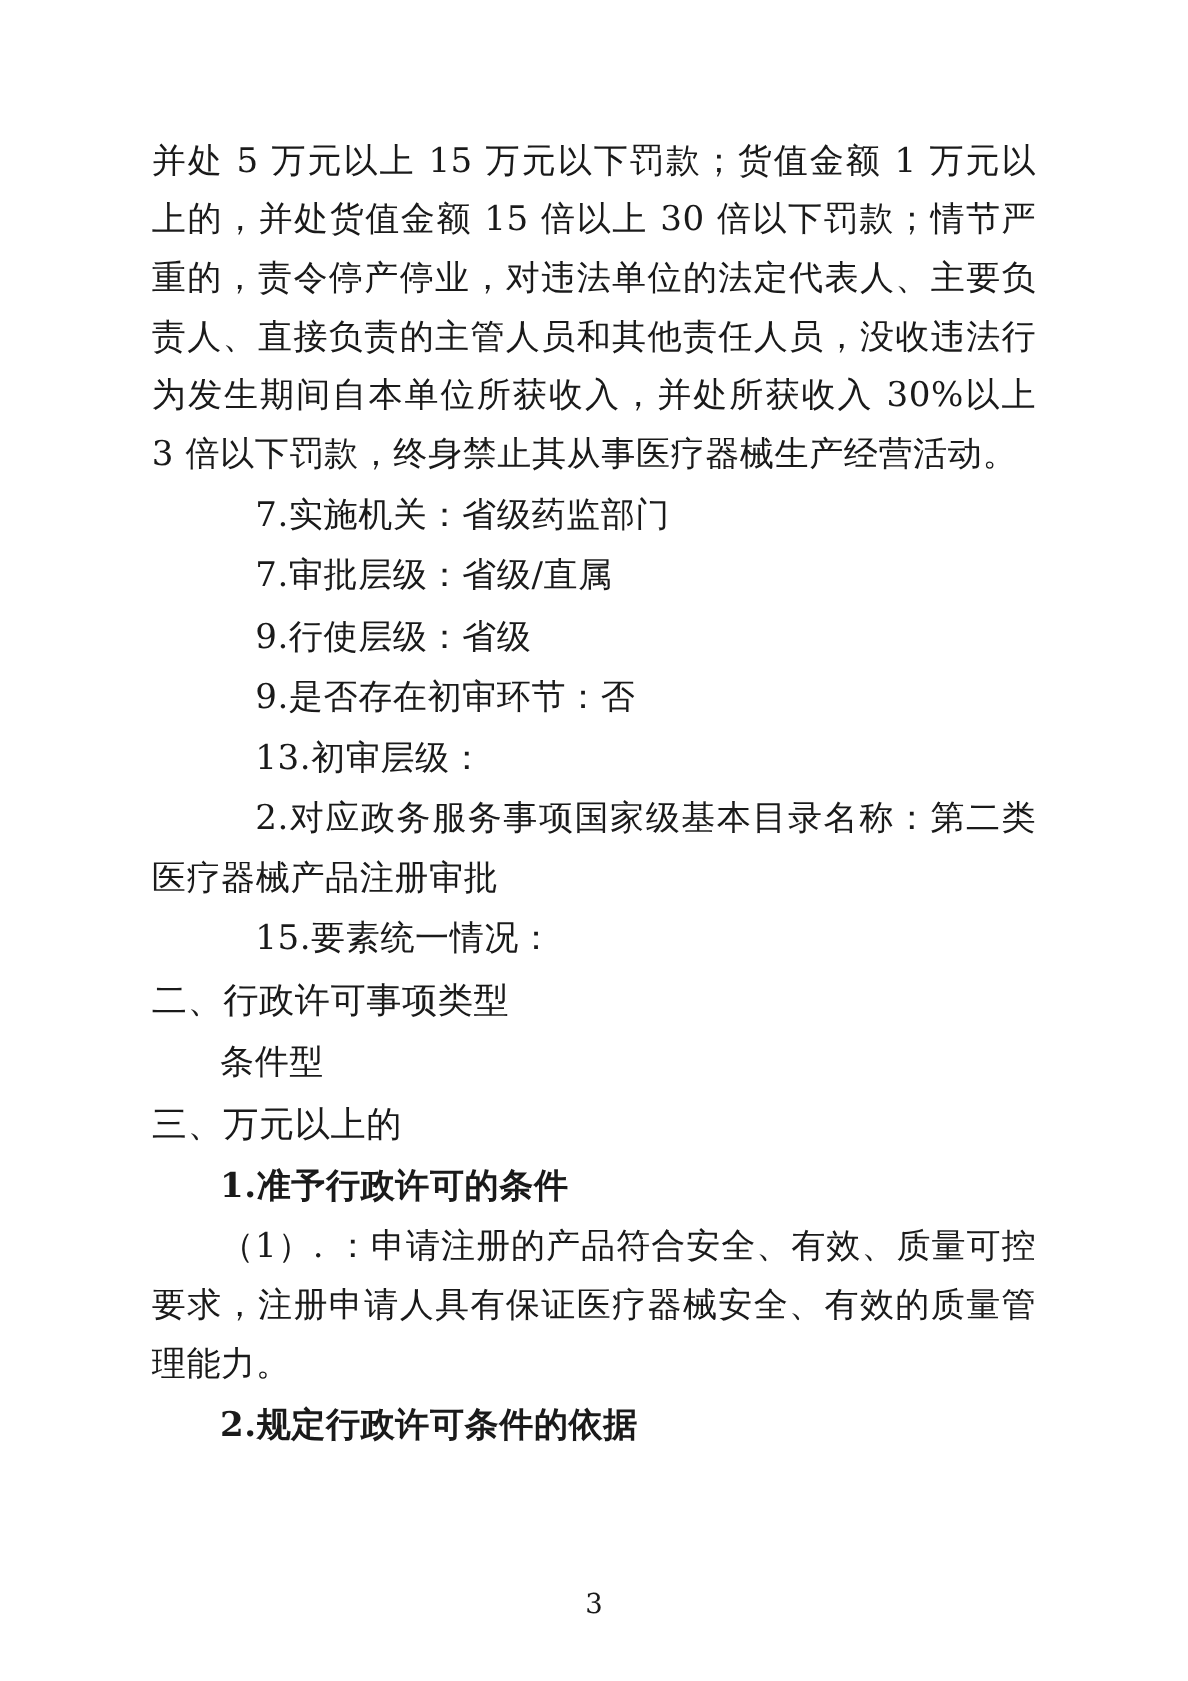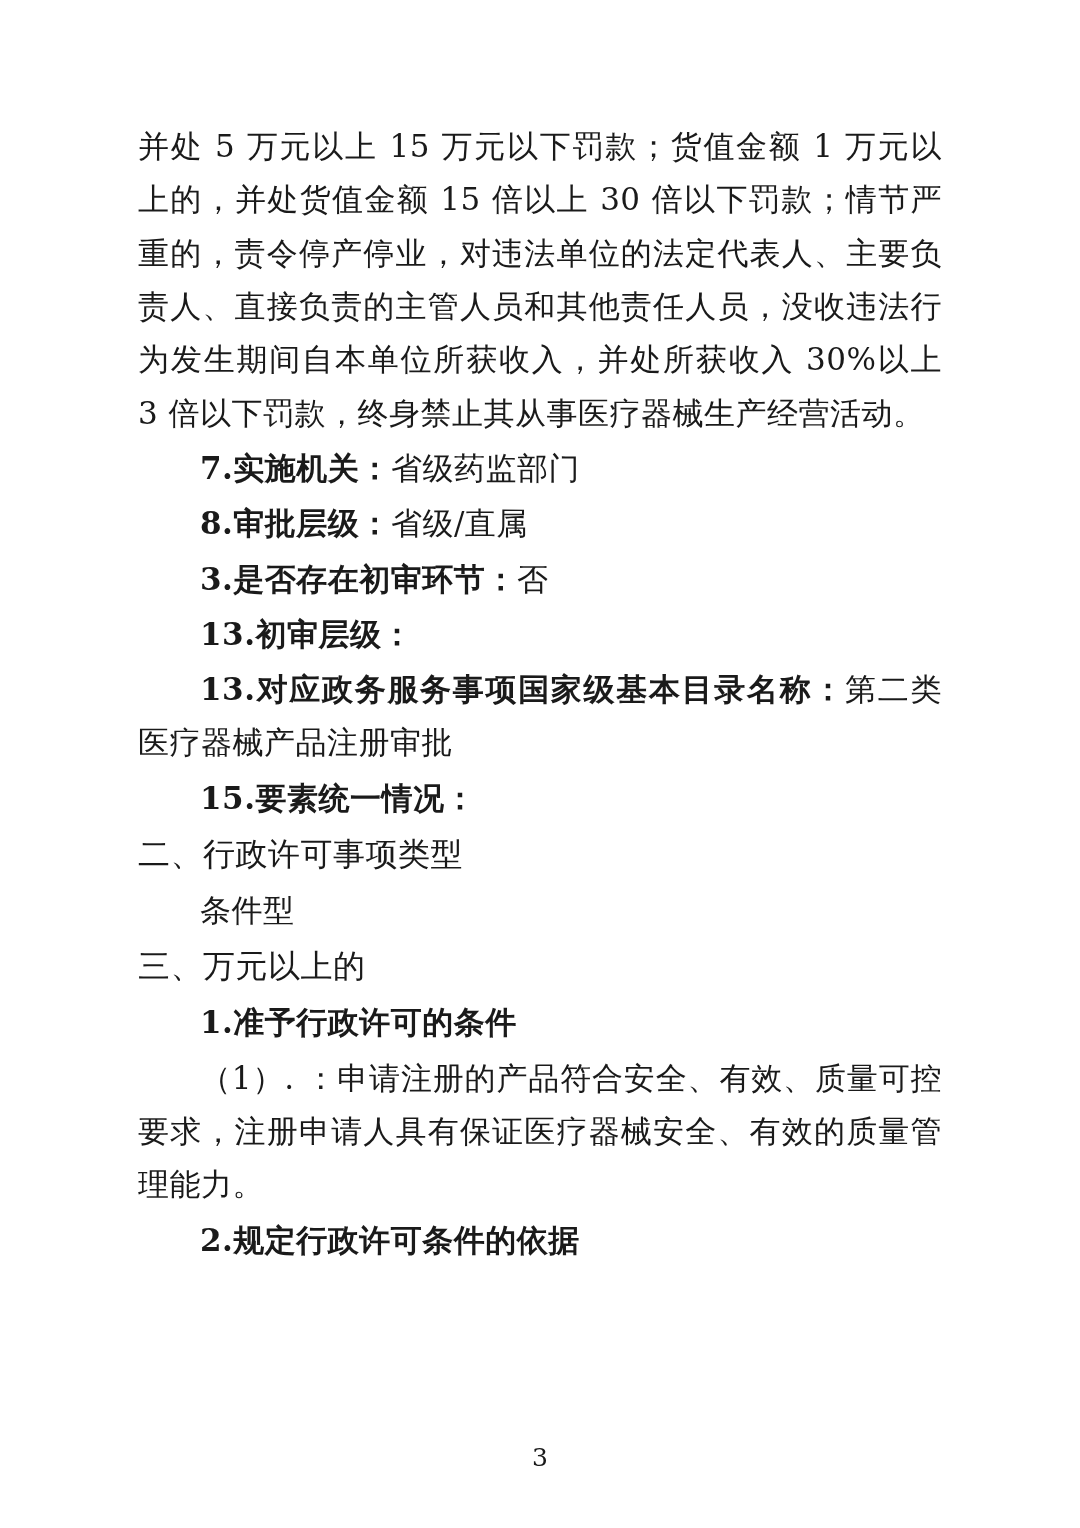--- a/index.html
+++ b/index.html
@@ -29,21 +29,22 @@
     letter-spacing: 0.5px;
     text-align: justify;
   }
   p {
     margin: 0 0 2px 0;
   }
   .bold {
     font-weight: 700;
   }
   .num-label {
-    font-weight: 700;
+    font-weight: 400;
+    margin-left: 32px;
   }
   .value {
     font-weight: 400;
     margin-top: 26px;
   }
   .sect {
     font-weight: 400;
     font-size: 32px;
   }
   .small-text {
@@ -74,30 +75,31 @@
 </head>
 <body>
 
 <div class="page">
   <div class="doc-body">
 
     <p class="body-para">并处 5 万元以上 15 万元以下罚款；货值金额 1 万元以上的，并处货值金额 15 倍以上 30 倍以下罚款；情节严重的，责令停产停业，对违法单位的法定代表人、主要负责人、直接负责的主管人员和其他责任人员，没收违法行为发生期间自本单位所获收入，并处所获收入 30%以上 3 倍以下罚款，终身禁止其从事医疗器械生产经营活动。</p>
 
     <p class="list-item"><span class="num-label">7.实施机关：</span><span class="value">省级药监部门</span></p>
 
-    <p class="list-item"><span class="num-label">8.审批层级：</span><span class="value">省级/直属</span></p>
+    <p class="list-item"><span class="num-label">7.审批层级：</span><span class="value">省级/直属</span></p>
+
+    <p class="list-item"><span class="num-label">9.行使层级：</span><span class="value">省级</span></p>
 
 
 
-
-    <p class="list-item"><span class="num-label">3.是否存在初审环节：</span><span class="value">否</span></p>
+    <p class="list-item"><span class="num-label">9.是否存在初审环节：</span><span class="value">否</span></p>
 
     <p class="list-item"><span class="num-label">13.初审层级：</span><span class="value"></span></p>
 
-    <p class="list-item wrapped"><span class="num-label">13.对应政务服务事项国家级基本目录名称：</span><span class="value">第二类医疗器械产品注册审批</span></p>
+    <p class="list-item wrapped"><span class="num-label">2.对应政务服务事项国家级基本目录名称：</span><span class="value">第二类医疗器械产品注册审批</span></p>
 
     <p class="list-item"><span class="num-label">15.要素统一情况：</span><span class="value"></span></p>
 
     <p class="sect">二、行政许可事项类型</p>
 
     <p class="list-item small-text">条件型</p>
 
     <p class="sect">三、万元以上的</p>
 
     <p class="list-item bold">1.准予行政许可的条件</p>

